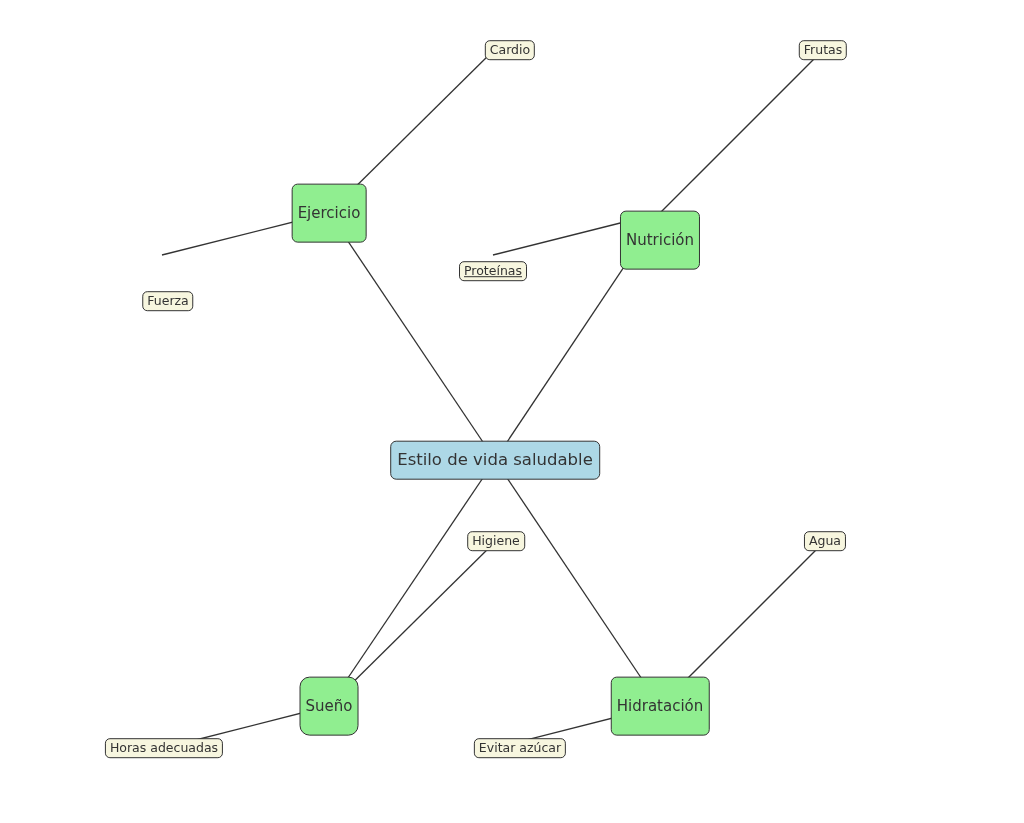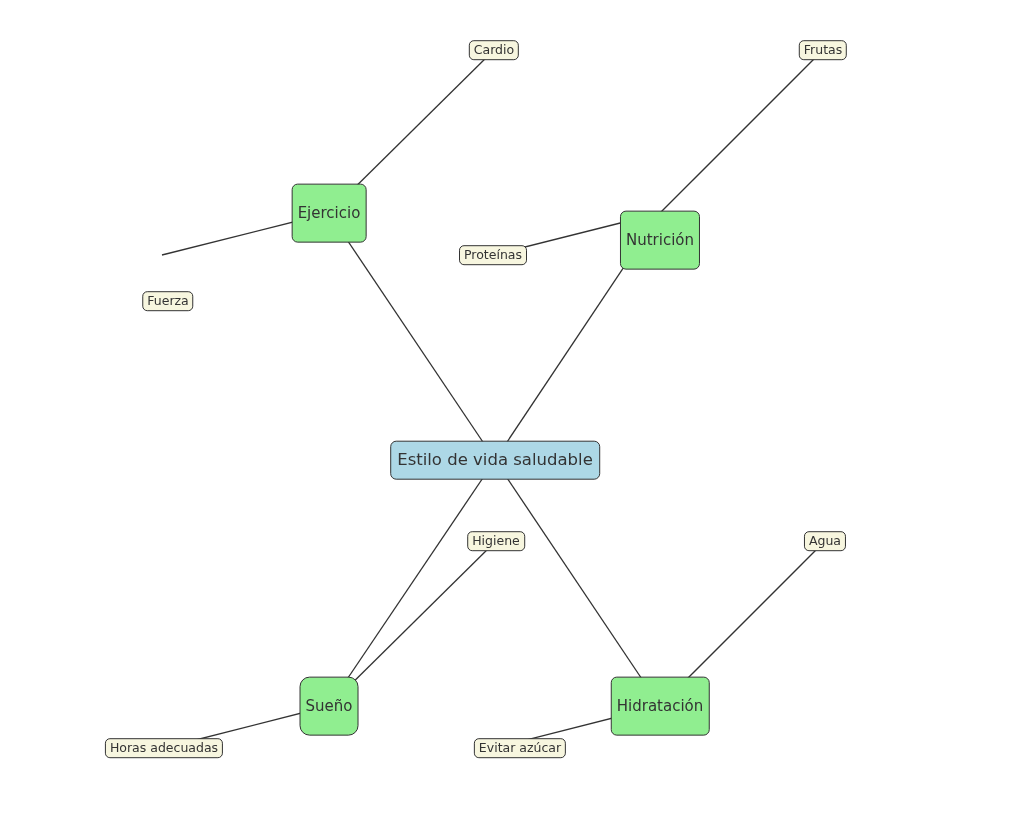--- a/index.html
+++ b/index.html
@@ -65,24 +65,24 @@
       <line x1="660" y1="213" x2="823" y2="50" stroke="#333333" stroke-width="1.3"></line>
       <line x1="660" y1="213" x2="493" y2="255" stroke="#333333" stroke-width="1.3"></line>
       <line x1="329" y1="706" x2="164" y2="748" stroke="#333333" stroke-width="1.3"></line>
       <line x1="329" y1="706" x2="496" y2="541" stroke="#333333" stroke-width="1.3"></line>
       <line x1="660" y1="706" x2="825" y2="541" stroke="#333333" stroke-width="1.3"></line>
       <line x1="660" y1="706" x2="495" y2="748" stroke="#333333" stroke-width="1.3"></line>
     </svg>
 
 <div class="node center" style="left: 495px; top: 460px;">Estilo de vida saludable</div>
     <div class="node branch" style="left: 329px; top: 213px;">Ejercicio</div>
-    <div class="node leaf" style="left: 494px; top: 50px; text-align: right;">Cardio</div>
+    <div class="node leaf" style="left: 510px; top: 50px; text-align: right;">Cardio</div>
     <div class="node leaf" style="left: 168px; top: 255px; margin-top: 46px;">Fuerza</div>
     <div class="node branch" style="left: 660px; top: 213px; margin-top: 27px;">Nutrición</div>
     <div class="node leaf" style="left: 823px; top: 50px;">Frutas</div>
-    <div class="node leaf" style="left: 493px; top: 255px;">Proteínas</div>
+    <div class="node leaf" style="left: 493px; top: 271px; text-decoration: underline;">Proteínas</div>
     <div class="node branch" style="left: 329px; top: 706px; border-radius: 10px;">Sueño</div>
     <div class="node leaf" style="left: 164px; top: 748px;">Horas adecuadas</div>
     <div class="node leaf" style="left: 496px; top: 541px;">Higiene</div>
     <div class="node branch" style="left: 660px; top: 706px;">Hidratación</div>
     <div class="node leaf" style="left: 825px; top: 541px;">Agua</div>
     <div class="node leaf" style="left: 520px; top: 748px;">Evitar azúcar</div>
   </div>
 
 </body></html>

